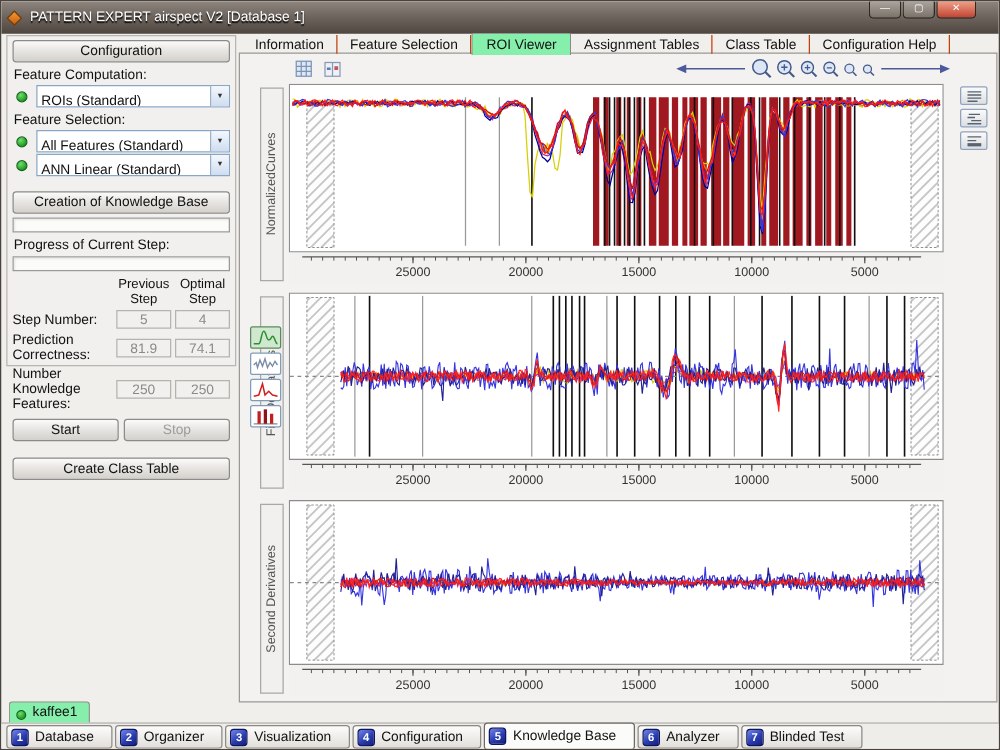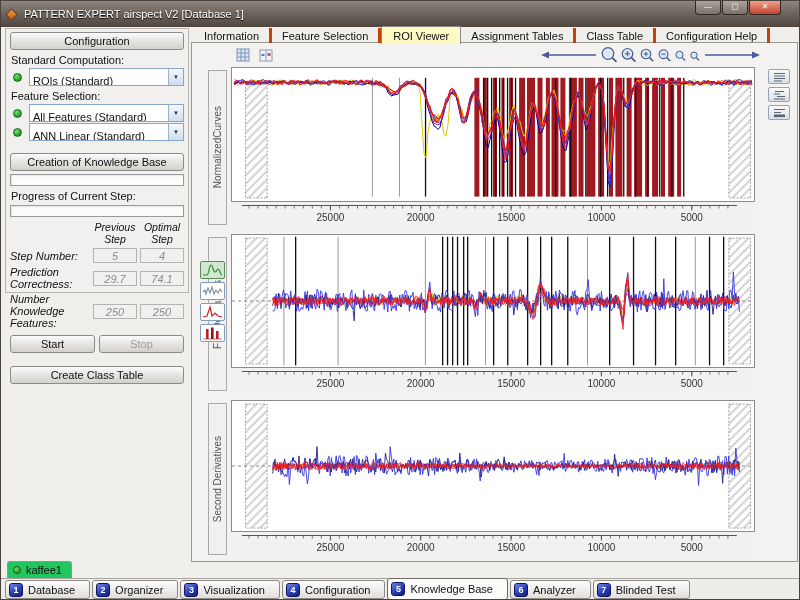--- a/index.html
+++ b/index.html
@@ -27,52 +27,52 @@
   .btn.disabled{color:#9c9c9c;}
   .flabel{margin:4px 0 2px 1px;}
   .fieldrow{display:flex;align-items:center;margin:0 0 1px 0;}
   .led{width:9px;height:9px;border-radius:50%;background:radial-gradient(circle at 35% 30%,#6fdf6f,#1e9a1e 75%);
     border:1px solid #15641c;margin:0 7px 0 3px;flex:0 0 auto;}
   .combo{display:flex;border:1px solid #89a7c5;background:#fff;height:18px;align-items:stretch;flex:1;}
   .combo .ctxt{flex:1;padding:6px 0 0 3px;white-space:nowrap;overflow:hidden;}
   .combo .dd{width:15px;background:linear-gradient(#f4f8fd,#cfddef);border-left:1px solid #9ab1cc;
     display:flex;align-items:center;justify-content:center;font-size:6px;color:#333;}
   .pbar{height:12px;border:1px solid #9a9a9a;background:#fbfbfa;box-shadow:inset 1px 1px 2px #00000018;margin:3px 0;}
-  .stats{display:grid;grid-template-columns:1fr 44px 44px;column-gap:3px;row-gap:3px;align-items:center;margin-top:4px;font-style:italic;}
+  .stats{display:grid;grid-template-columns:1fr 44px 44px;column-gap:3px;row-gap:3px;align-items:center;margin-top:4px;}
   .shead{text-align:center;font-size:10.5px;}
   .sval{border:1px solid #b5b3af;background:#f1f0ee;color:#8a8a8a;text-align:center;height:15px;padding-top:1px;}
   .startrow{display:flex;gap:4px;margin:6px 0 13px 0;}
   .startrow .btn{flex:1;}
   
   .main{position:absolute;left:190px;top:20px;width:608px;height:542px;}
   .tabstrip{position:absolute;left:3px;top:5px;display:flex;align-items:flex-end;height:17px;z-index:3;}
-  .tab{padding:2px 10px;border-right:3px solid #c2410c;height:15px;white-space:nowrap;}
-  .tab.active{border:1px solid #8a8a8a;border-bottom:none;background:#fef9c3;border-radius:2px 2px 0 0;
+  .tab{padding:2px 10px;border-right:1px solid #c2410c;height:15px;white-space:nowrap;}
+  .tab.active{border:1px solid #8a8a8a;border-bottom:none;background:#86efac;border-radius:2px 2px 0 0;
     padding:3px 11px;height:18px;position:relative;top:1px;text-align:right;}
   .content{position:absolute;left:0;top:21px;right:1px;bottom:1px;border:1px solid #9a9894;background:#f3f2f0;}
   .toolbar{position:absolute;left:42px;top:3px;height:20px;display:flex;gap:4px;}
   .tbtn{width:19px;height:19px;display:flex;align-items:center;justify-content:center;border:1px solid transparent;}
   .zoombar{position:absolute;right:36px;top:3px;height:18px;display:flex;align-items:center;gap:2px;}
   .zbtn{display:flex;align-items:center;}
   
   .prow{position:absolute;display:flex;align-items:flex-start;left:16px;}
   .vlabel{width:19px;border:1px solid #a8a8a8;background:#f1f0ee;display:flex;align-items:center;
     justify-content:center;margin:3px 4px 0 0;}
   .vlabel span{writing-mode:vertical-rl;transform:rotate(180deg);font-size:10px;color:#555;white-space:nowrap;}
   .viewbtns{position:absolute;left:8px;top:218px;display:flex;flex-direction:column;gap:3px;}
   .vbtn{width:25px;height:18px;border:1px solid #7f9db9;border-radius:2px;background:#fff;
     display:flex;align-items:center;justify-content:center;padding:0;}
   .vbtn.sel{background:#cfe8cf;border-color:#5a8a5a;}
   .stackbtns{position:absolute;left:576px;top:26px;display:flex;flex-direction:column;gap:3px;}
   .sbtn{width:22px;height:15px;border:1px solid #8fa3bd;border-radius:2px;
     background:linear-gradient(#fafafa,#dcdfe3);display:flex;align-items:center;justify-content:center;padding:0;}
   
   .session{position:absolute;left:6px;top:560px;height:18px;z-index:2;}
-  .sesstab{display:inline-flex;align-items:center;gap:5px;padding:2px 9px 2px 5px;border:1px solid #98948e;
-    border-bottom:none;border-radius:3px 3px 0 0;background:#22c55e;height:17px;}
+  .sesstab{display:inline-flex;align-items:flex-end;gap:5px;padding:2px 9px 2px 5px;border:1px solid #98948e;
+    border-bottom:none;border-radius:3px 3px 0 0;background:#86efac;height:17px;}
   .sessline{position:absolute;left:0;top:577px;width:100%;border-top:1px solid #a8a5a0;}
   .tabbar{position:absolute;left:0;top:578px;width:100%;height:22px;background:#efedea;display:flex;
     align-items:flex-start;padding-left:4px;gap:2px;}
   .btab{display:inline-flex;align-items:center;gap:5px;padding:2px 14px 2px 3px;border:1px solid #8d8a85;
     border-radius:3px;background:linear-gradient(#fcfcfb,#e2dfdb);height:19px;margin-top:1px;white-space:nowrap;}
   .btab.active{background:#fbfbfa;border-color:#6e6b66;height:22px;margin-top:-1px;position:relative;z-index:3;}
   .tnum{width:14px;height:14px;border-radius:3px;background:linear-gradient(145deg,#7285e8 0%,#2a3db0 55%,#141f7a);
     border:1px solid #0e1560;color:#fff;font-size:9px;font-weight:bold;display:flex;align-items:center;
     justify-content:center;flex:0 0 auto;}
 </style>
@@ -87,21 +87,21 @@
     <span class="winbtns">
       <span class="wbtn minmax">—</span>
       <span class="wbtn minmax">▢</span>
       <span class="wbtn close">✕</span>
     </span>
   </div>
 
   <div class="sidebar">
     <button class="btn">Configuration</button>
 
-    <div class="flabel">Standard Computation:</div>
+    <div class="flabel">Feature Computation:</div>
     <div class="fieldrow">
       <span class="led"></span>
       <span class="combo">
         <span class="ctxt">ROIs (Standard)</span>
         <span class="dd">▼</span>
       </span>
     </div>
 
     <div class="flabel">Feature Selection:</div>
     <div class="fieldrow">
@@ -128,21 +128,21 @@
     <div class="stats">
       <span></span>
       <span class="shead">Previous Step</span>
       <span class="shead">Optimal Step</span>
 
       <span>Step Number:</span>
       <span class="sval">5</span>
       <span class="sval">4</span>
 
       <span>Prediction Correctness:</span>
-      <span class="sval">29.7</span>
+      <span class="sval">81.9</span>
       <span class="sval">74.1</span>
 
       <span>Number Knowledge Features:</span>
       <span class="sval">250</span>
       <span class="sval">250</span>
     </div>
 
     <div class="startrow">
       <button class="btn">Start</button>
       <button class="btn disabled">Stop</button>

